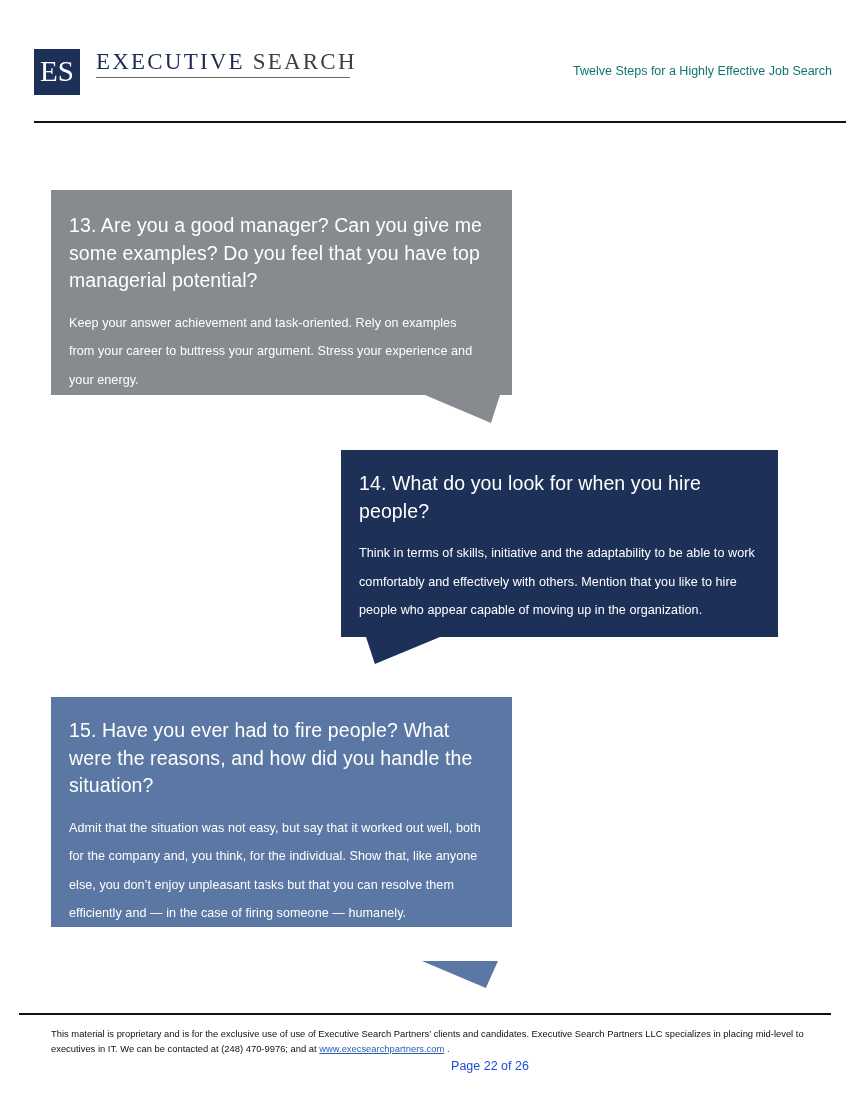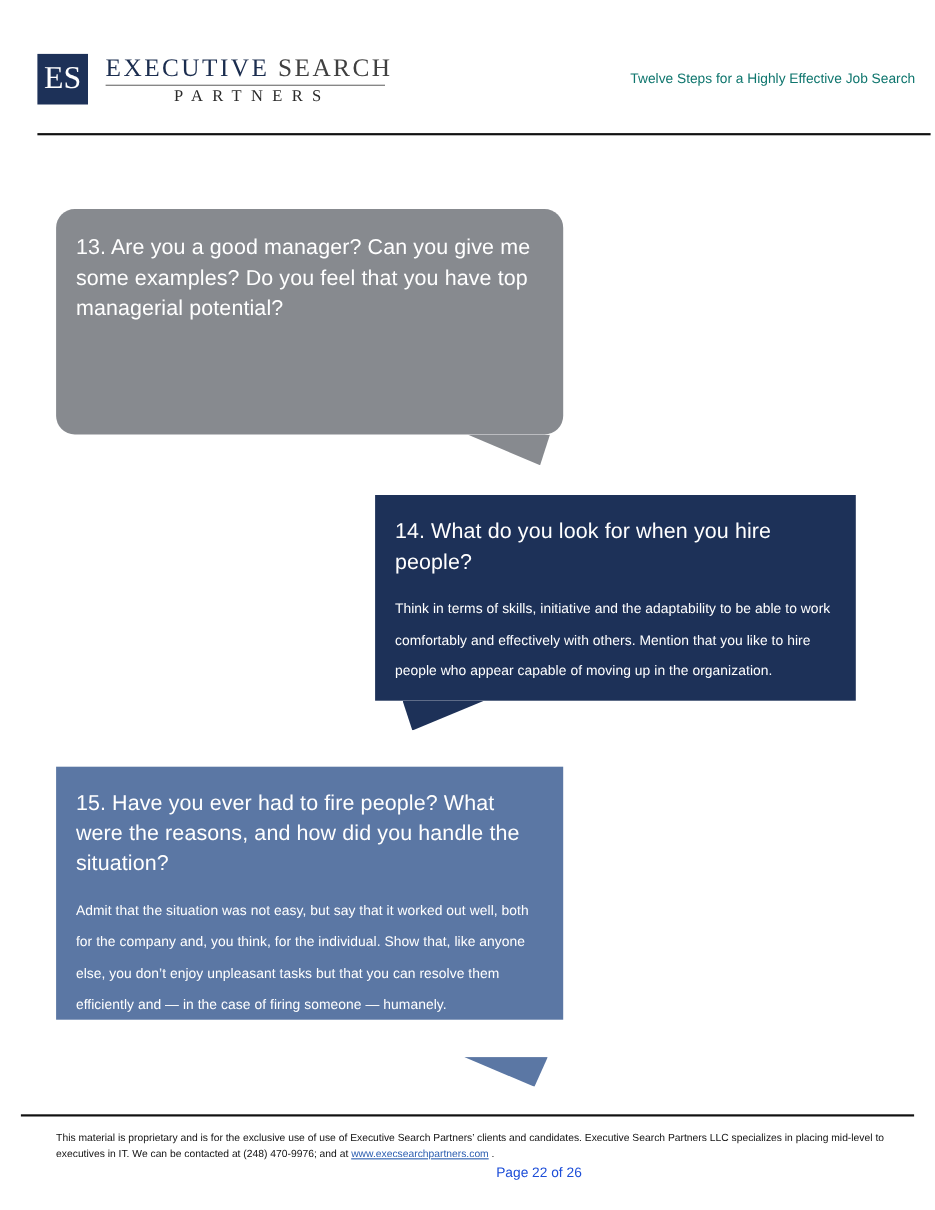--- a/index.html
+++ b/index.html
@@ -118,21 +118,20 @@
     letter-spacing: 0.05px;
   }
 
   
   #callout-13 {
     left: 51px;
     top: 190px;
     width: 461px;
     height: 205px;
     background: #878a8f;
-    border-radius: 17px;
   }
   #tail-13 {
     position: absolute;
     left: 425px;
     top: 395px;
     width: 75px;
     height: 28px;
     background: #878a8f;
     clip-path: polygon(0% 0%, 100% 0%, 88% 100%);
   }
@@ -215,31 +214,31 @@
 <div id="header">
 
   <div id="logo-block">
     <div id="logo-mark">ES</div>
     <div id="logo-wordmark">
       <div id="wordmark-line1">
         <span id="wordmark-executive">EXECUTIVE</span>
         <span id="wordmark-search">SEARCH</span>
       </div>
       <div id="wordmark-rule"></div>
-      <div id="wordmark-line2">PARTNERS</div>
     </div>
   </div>
 
   <div id="header-title">Twelve Steps for a Highly Effective Job Search</div>
   <div id="header-rule"></div>
 </div>
 
 <div class="callout" id="callout-13">
   <div class="callout-body">
     <p class="callout-heading">13. Are you a good manager? Can you give me some examples? Do you feel that you have top managerial potential?</p>
+    <p class="callout-text">Keep your answer achievement and task-oriented. Rely on examples from your career to buttress your argument. Stress your experience and your energy.</p>
   </div>
 </div>
 <div id="tail-13"></div>
 
 <div class="callout" id="callout-14">
   <div class="callout-body">
     <p class="callout-heading">14. What do you look for when you hire people?</p>
     <p class="callout-text">Think in terms of skills, initiative and the adaptability to be able to work comfortably and effectively with others. Mention that you like to hire people who appear capable of moving up in the organization.</p>
   </div>
 </div>

